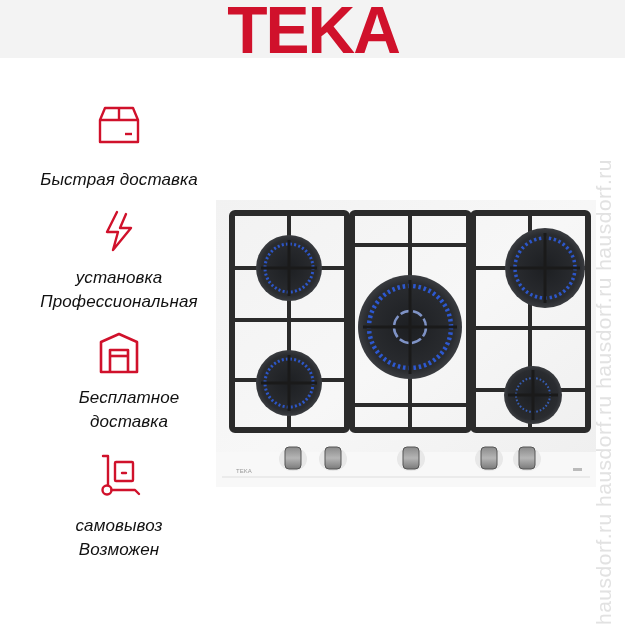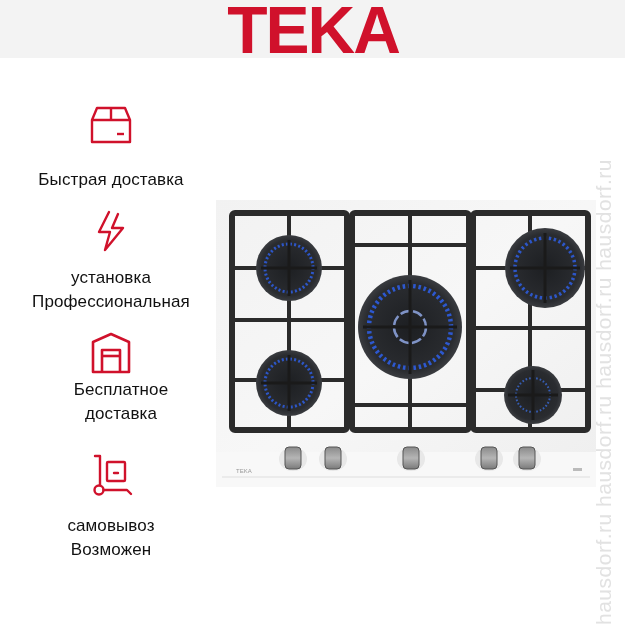--- a/index.html
+++ b/index.html
@@ -1,21 +1,21 @@
 <!DOCTYPE html>
 <html><head>
 <meta charset="utf-8">
 <style>
   html, body { margin:0; padding:0; }
   body { width:625px; height:625px; background:#ffffff; position:relative; overflow:hidden;
          font-family:"Liberation Sans", "DejaVu Sans", sans-serif; }
   .top-band { position:absolute; left:0; top:0; width:625px; height:58px; background:#f3f3f3; }
   .logo { position:absolute; left:183px; top:-4px; width:260px; height:64px; }
   .logo svg { width:100%; height:100%; display:block; }
-  .feature { position:absolute; left:0; width:222px; text-align:center; }
+  .feature { position:absolute; left:8px; width:222px; text-align:center;font-style:italic; }
   .feature .icon { width:48px; height:48px; margin:0 auto; display:block; }
   .feature .label { font-size:17px; color:#111; line-height:24px; letter-spacing:0.1px; }
   .watermark { position:absolute; left:592px; top:625px; transform-origin:0 0; transform:rotate(-90deg);
                color:#e2e2e2; font-size:21px; white-space:nowrap; letter-spacing:0.5px; width:500px; }
   .cooktop { position:absolute; left:216px; top:200px; width:380px; height:287px; }
   .cooktop svg { display:block; }
 </style>
 </head>
 <body>
 
@@ -52,21 +52,21 @@
 </div>
 
 <div class="feature" style="top:330px;">
   <svg class="icon" viewBox="0 0 48 48">
     <g fill="none" stroke="#d0112b" stroke-width="2.6" stroke-linejoin="round">
       <path d="M6 42 V12 L24 4 L42 12 V42 Z"></path>
       <path d="M15 42 V20 H33 V42"></path>
       <path d="M15 26 H33"></path>
     </g>
   </svg>
-  <div style="margin-top:0;padding-left:20px;">
+  <div style="margin-top:8px;padding-left:20px;">
     <div class="label">Бесплатное</div>
     <div class="label">доставка</div>
   </div>
 </div>
 
 <div class="feature" style="top:452px;">
   <svg class="icon" viewBox="0 0 48 48">
     <g fill="none" stroke="#d0112b" stroke-width="2.4" stroke-linejoin="round" stroke-linecap="round">
       <path d="M8 4 H13 V33"></path>
       <circle cx="12" cy="38" r="4.5"></circle>

